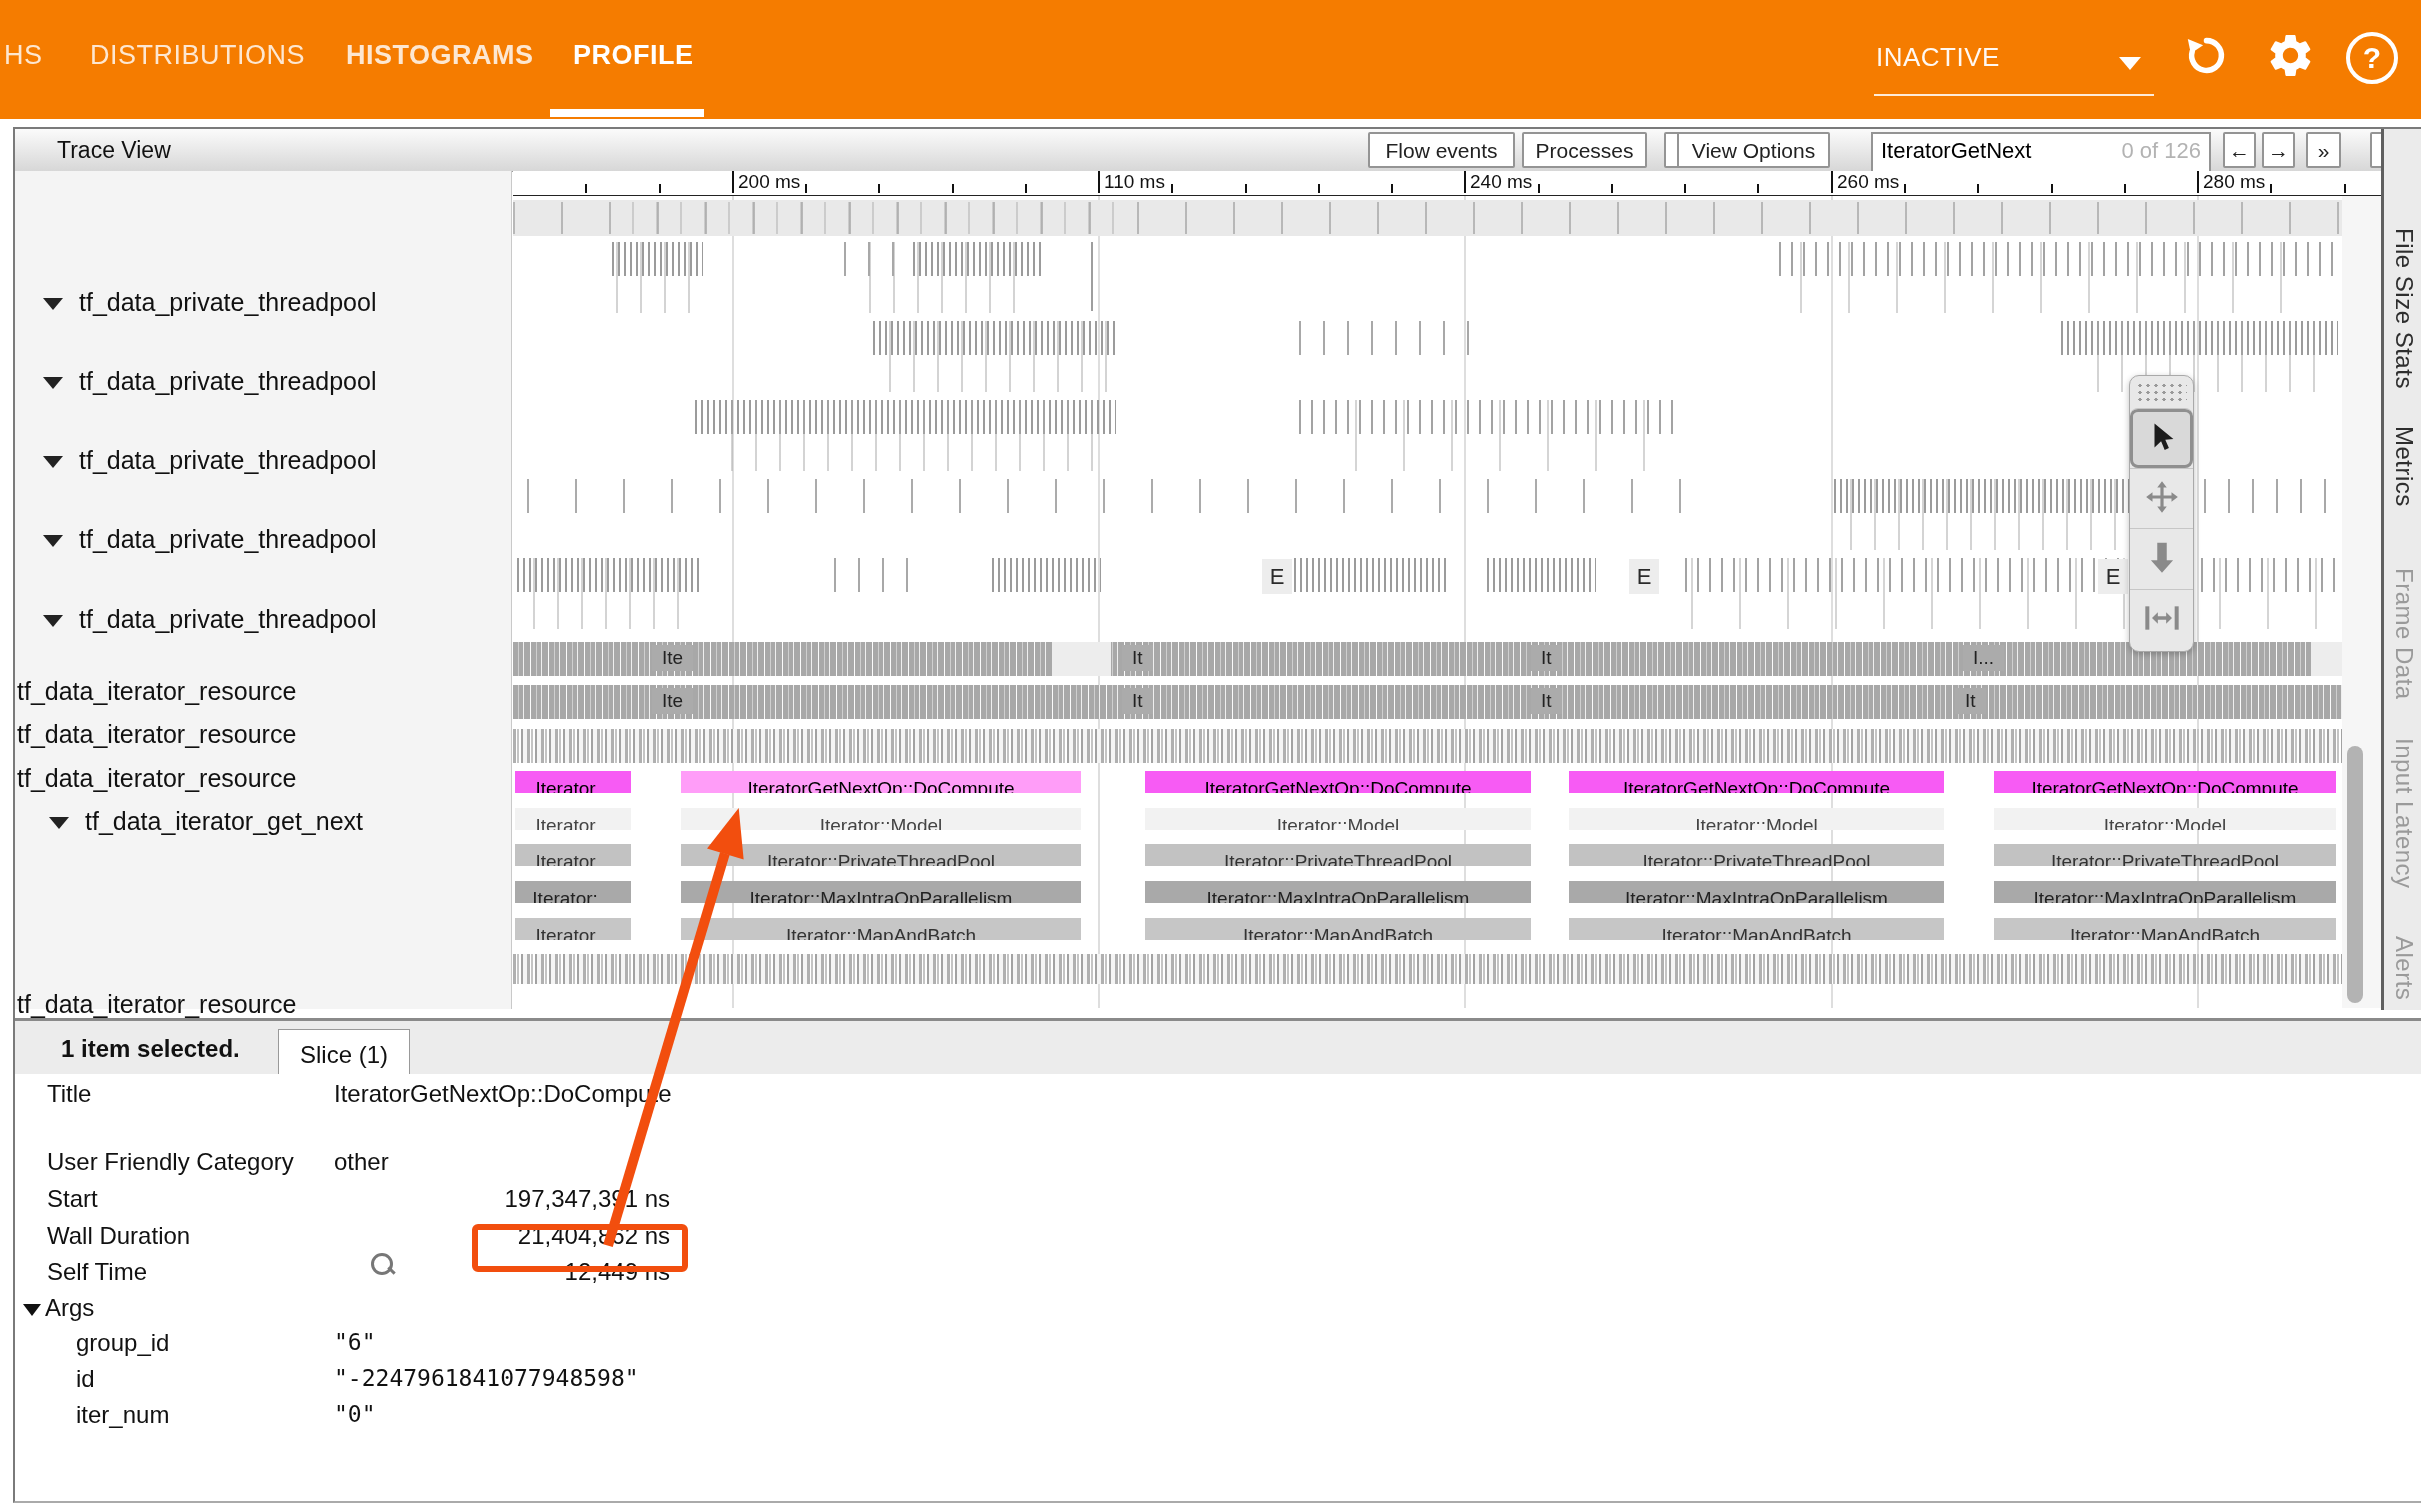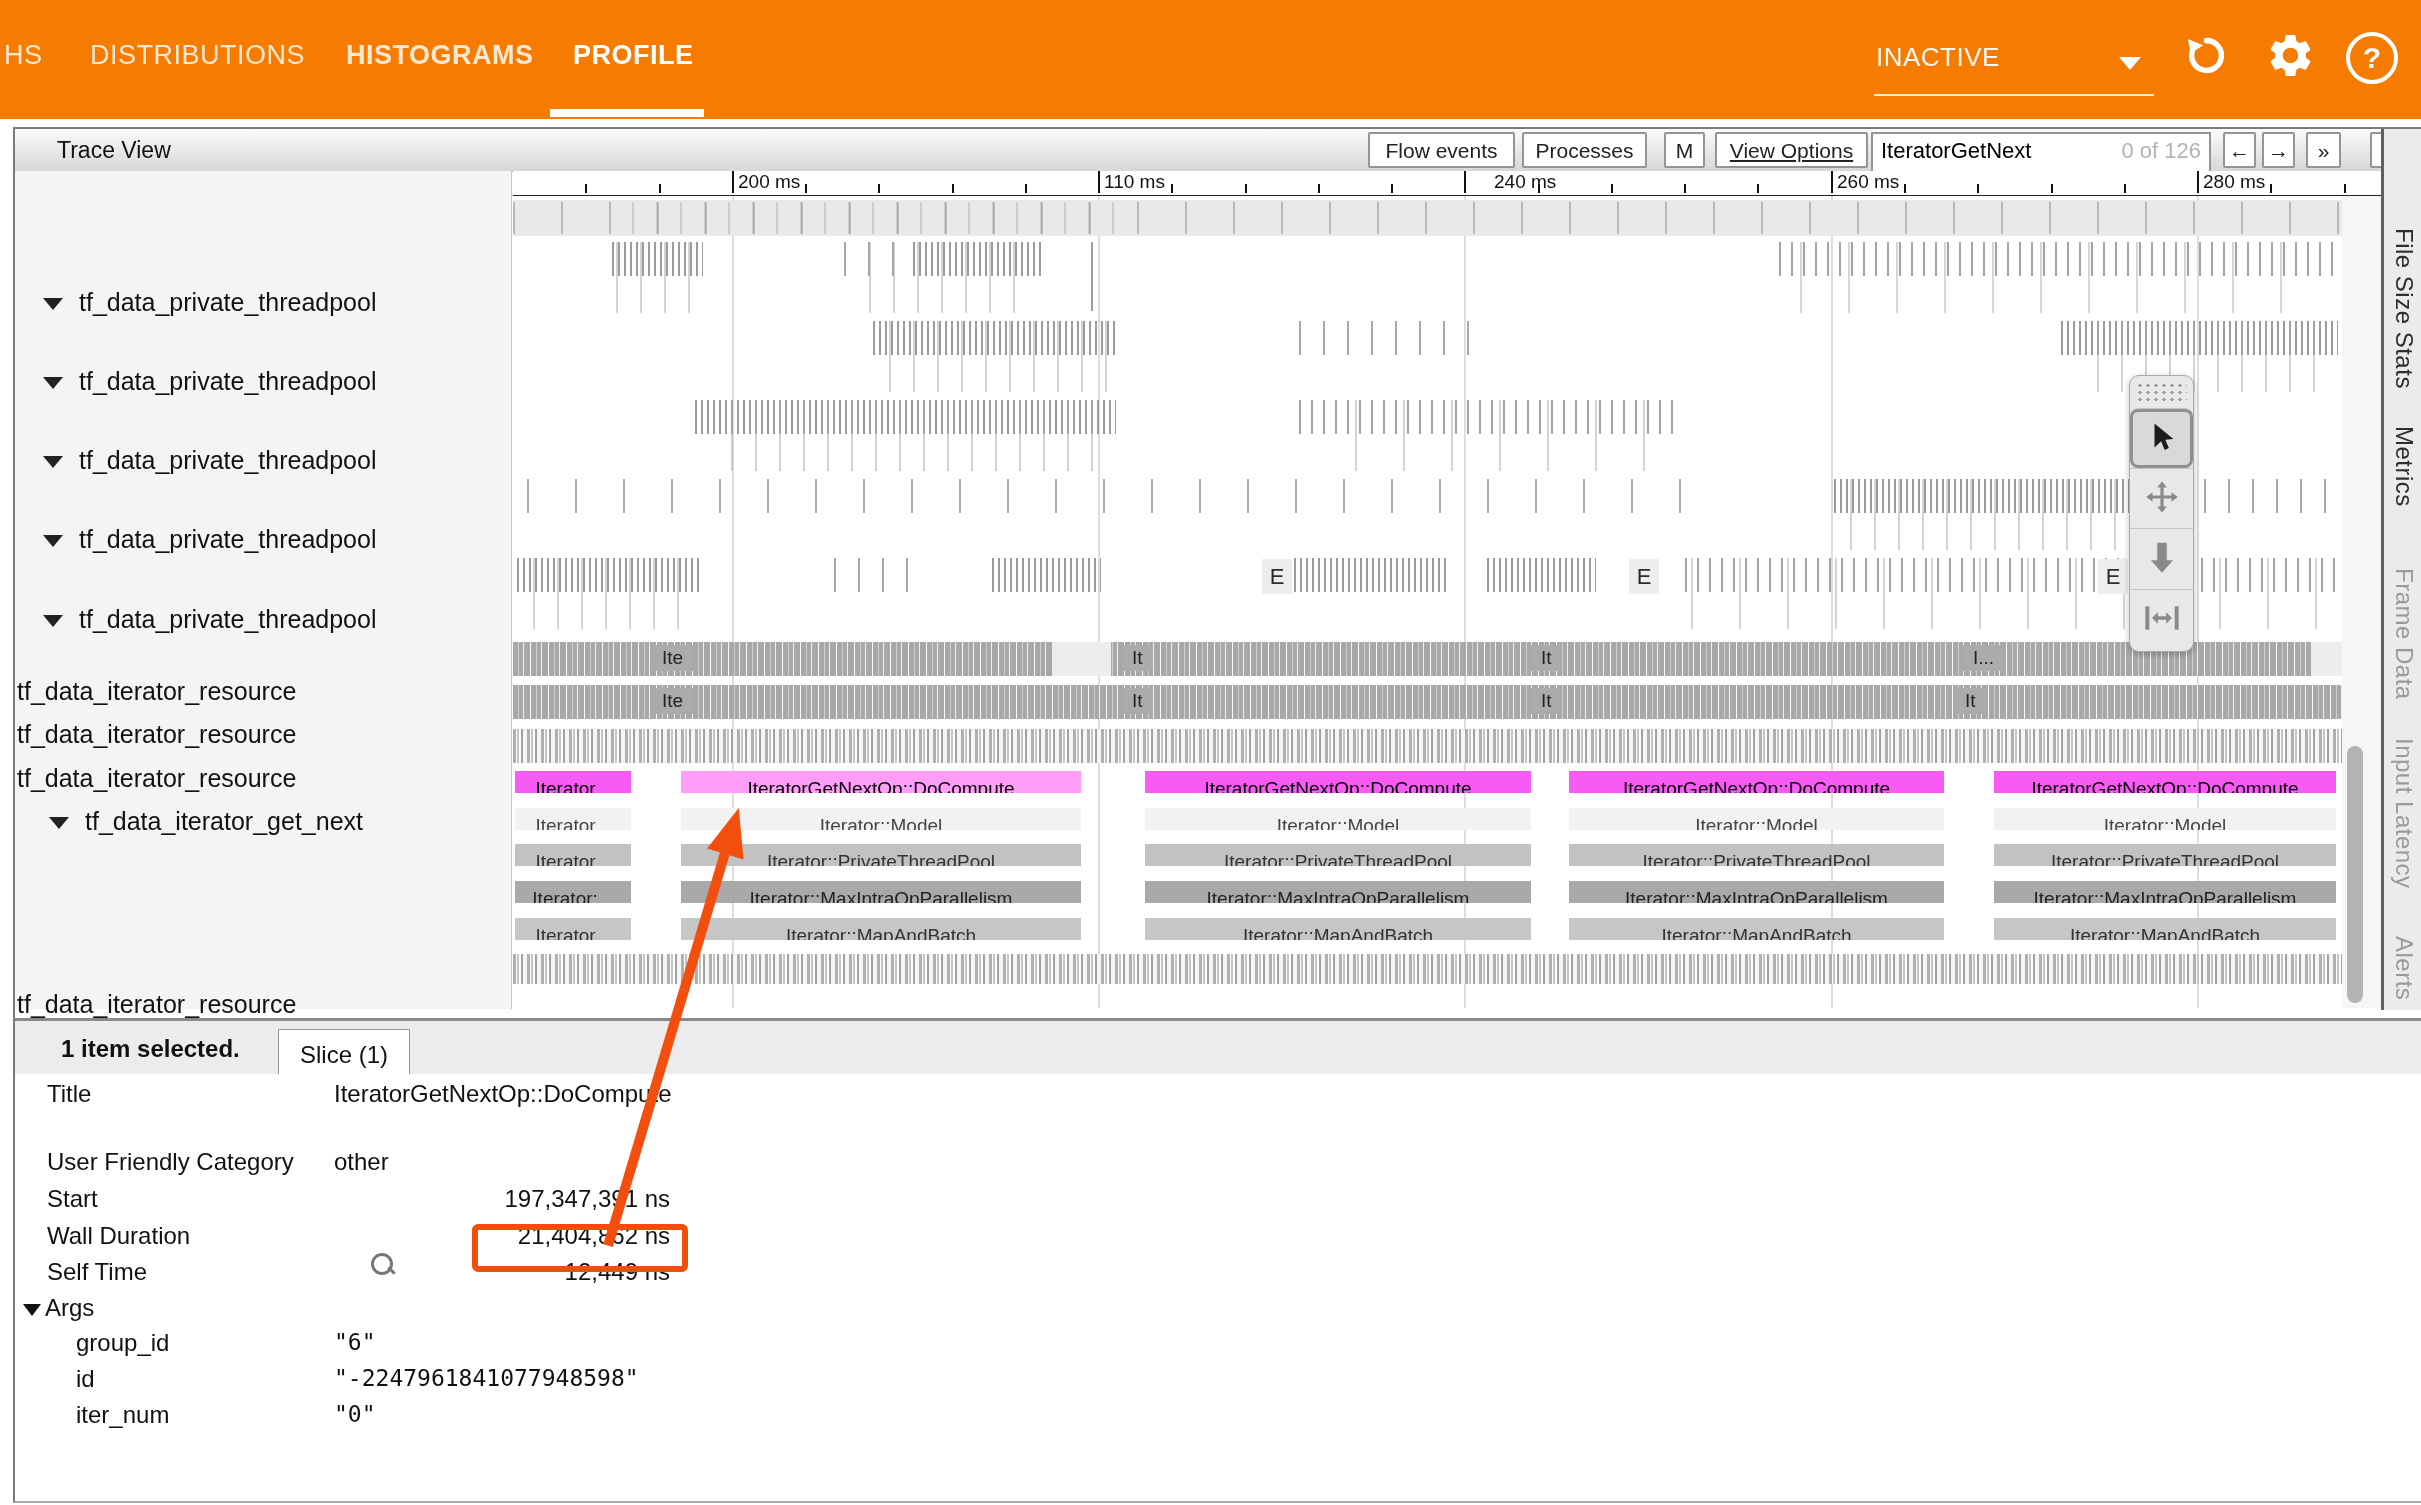--- a/index.html
+++ b/index.html
@@ -138,21 +138,21 @@
     <div class="helpcirc" style="left:2346px;">?</div>
   </div>
 
   <div class="traceframe">
 
     <div class="tvtoolbar">
       <div class="tvtitle">Trace View</div>
       <div class="tvbtn" style="left:1353px;width:147px;">Flow events</div>
       <div class="tvbtn" style="left:1507px;width:125px;">Processes</div>
       <div class="tvbtn" style="left:1649px;width:41px;">M</div>
-      <div class="tvbtn" style="left:1700px;width:153px;text-decoration:underline;">View Options</div>
+      <div class="tvbtn" style="left:1662px;width:153px;">View Options</div>
       <div class="searchbox" style="left:1856px;width:340px;">
         <span class="searchtxt">IteratorGetNext</span>
         <span class="searchcount">0 of 126</span>
       </div>
       <div class="tvbtn" style="left:2208px;width:33px;">←</div>
       <div class="tvbtn" style="left:2247px;width:33px;">→</div>
       <div class="tvbtn" style="left:2291px;width:35px;">»</div>
       <div class="tvbtn" style="left:2355px;width:35px;">?</div>
     </div>
 
@@ -178,21 +178,21 @@
         <div class="tick-minor" style="left: 365px;"></div>
         <div class="tick-minor" style="left: 439px;"></div>
         <div class="tick-minor" style="left: 512px;"></div>
         <div class="tick-major" style="left: 585px;"></div>
         <div class="tick-label" style="left: 591px;">110 ms</div>
         <div class="tick-minor" style="left: 658px;"></div>
         <div class="tick-minor" style="left: 732px;"></div>
         <div class="tick-minor" style="left: 805px;"></div>
         <div class="tick-minor" style="left: 878px;"></div>
         <div class="tick-major" style="left: 951px;"></div>
-        <div class="tick-label" style="left: 957px; margin-left: 24px;">240 ms</div>
+        <div class="tick-label" style="left: 957px;">240 ms</div>
         <div class="tick-minor" style="left: 1025px;"></div>
         <div class="tick-minor" style="left: 1098px;"></div>
         <div class="tick-minor" style="left: 1171px;"></div>
         <div class="tick-minor" style="left: 1244px;"></div>
         <div class="tick-major" style="left: 1318px;"></div>
         <div class="tick-label" style="left: 1324px;">260 ms</div>
         <div class="tick-minor" style="left: 1391px;"></div>
         <div class="tick-minor" style="left: 1464px;"></div>
         <div class="tick-minor" style="left: 1538px;"></div>
         <div class="tick-minor" style="left: 1611px;"></div>

